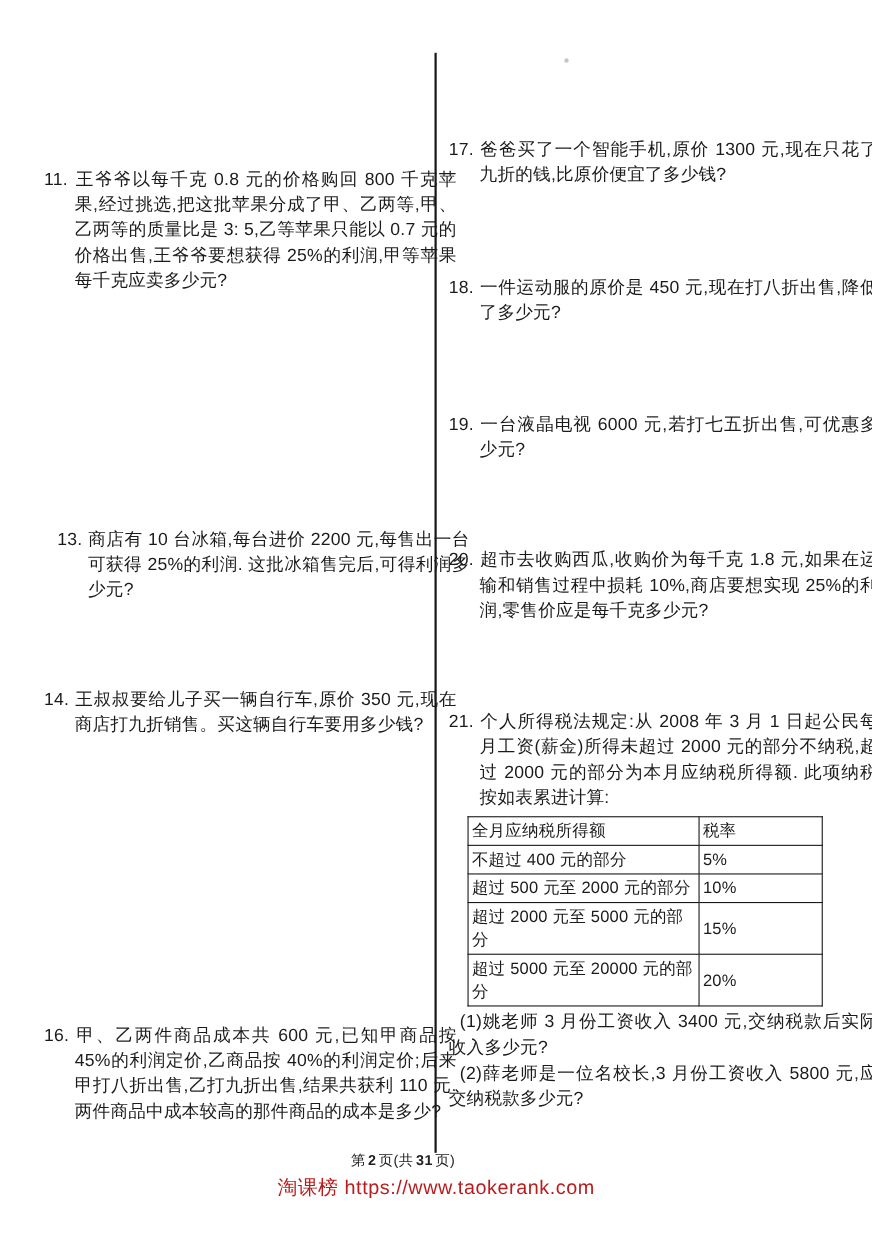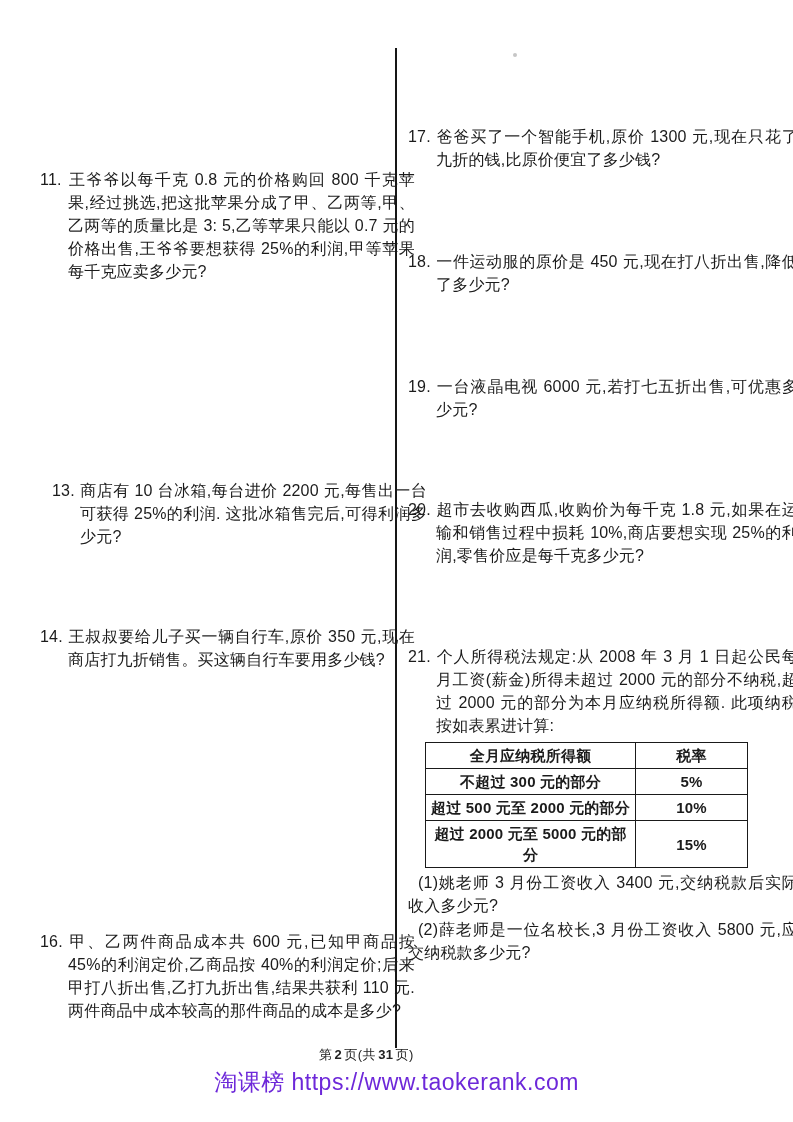--- a/index.html
+++ b/index.html
@@ -46,24 +46,24 @@
   }
   table.tax{
     text-indent:0;
     border-collapse:collapse;
     margin:5px 0 3px -11px;
     width:322px;
     table-layout:fixed;
   }
   table.tax th, table.tax td{
     border:1.5px solid #1a1a1a;
-    font-weight:bold;
+    font-weight:normal;
     font-size:15px;
     line-height:21px;
-    text-align:center;
+    text-align:left;
     padding:2px 3px;
     letter-spacing:0.2px;
     margin-left:41px;
   }
   table.tax col.c1{width:210px;}
   table.tax col.c2{width:112px;}
   .sub{
     margin:1px 0 0 -28px;
     text-indent:10px;
     text-align:justify;
@@ -75,34 +75,34 @@
     font-size:13px;
     color:#222222;
     transform:translateX(-30px);
     letter-spacing:0.5px;
   }
   .fnum{font-weight:bold;margin:0 2px;}
   .watermark{
     position:absolute;
     left:0;right:0;top:1067px;
     text-align:center;
-    font-size:23px;
-    color:#6d28d9;
+    font-size:18px;
+    color:#b91c1c;
     letter-spacing:0.5px;
   }
 </style>
 </head>
 <body>
 
 <div class="page">
 
   <div class="divider"></div>
   <div class="faint-dot"></div>
 
-  <div class="problem" style="top:135px;left:40px;width:347px">
+  <div class="problem" style="top:119px;left:40px;width:347px">
     <span class="pnum">11.</span><span>王爷爷以每千克 0.8 元的价格购回 800 千克苹果,经过挑选,把这批苹果分成了甲、乙两等,甲、乙两等的质量比是 3: 5,乙等苹果只能以 0.7 元的价格出售,王爷爷要想获得 25%的利润,甲等苹果每千克应卖多少元?</span>
   </div>
 
 
   <div class="problem" style="top:446px;left:52px;width:347px">
     <span class="pnum">13.</span><span>商店有 10 台冰箱,每台进价 2200 元,每售出一台可获得 25%的利润. 这批冰箱售完后,可得利润多少元?</span>
   </div>
 
   <div class="problem" style="top:592px;left:40px;width:347px">
     <span class="pnum">14.</span><span>王叔叔要给儿子买一辆自行车,原价 350 元,现在商店打九折销售。买这辆自行车要用多少钱?</span>
@@ -135,30 +135,34 @@
       <colgroup>
           <col class="c1">
           <col class="c2">
         </colgroup>
       <tbody>
           <tr>
         <th>全月应纳税所得额</th>
         <th>税率</th>
       </tr>
       <tr>
-        <td>不超过 300 元的部分</td>
+        <td>不超过 400 元的部分</td>
         <td>5%</td>
       </tr>
       <tr>
         <td>超过 500 元至 2000 元的部分</td>
         <td>10%</td>
       </tr>
       <tr>
         <td>超过 2000 元至 5000 元的部分</td>
         <td>15%</td>
+      </tr>
+      <tr>
+        <td>超过 5000 元至 20000 元的部分</td>
+        <td>20%</td>
       </tr>
     </tbody>
       </table>
     <p class="sub">(1)姚老师 3 月份工资收入 3400 元,交纳税款后实际收入多少元?</p>
     <p class="sub">(2)薛老师是一位名校长,3 月份工资收入 5800 元,应交纳税款多少元?</p>
   </div>
 
   <div class="problem clip" style="top:1030px;left:408px;width:375px">
     <span class="pnum">22.</span><span>2029 年“双十一”期间,某品牌手机在原价</span>
   </div>

